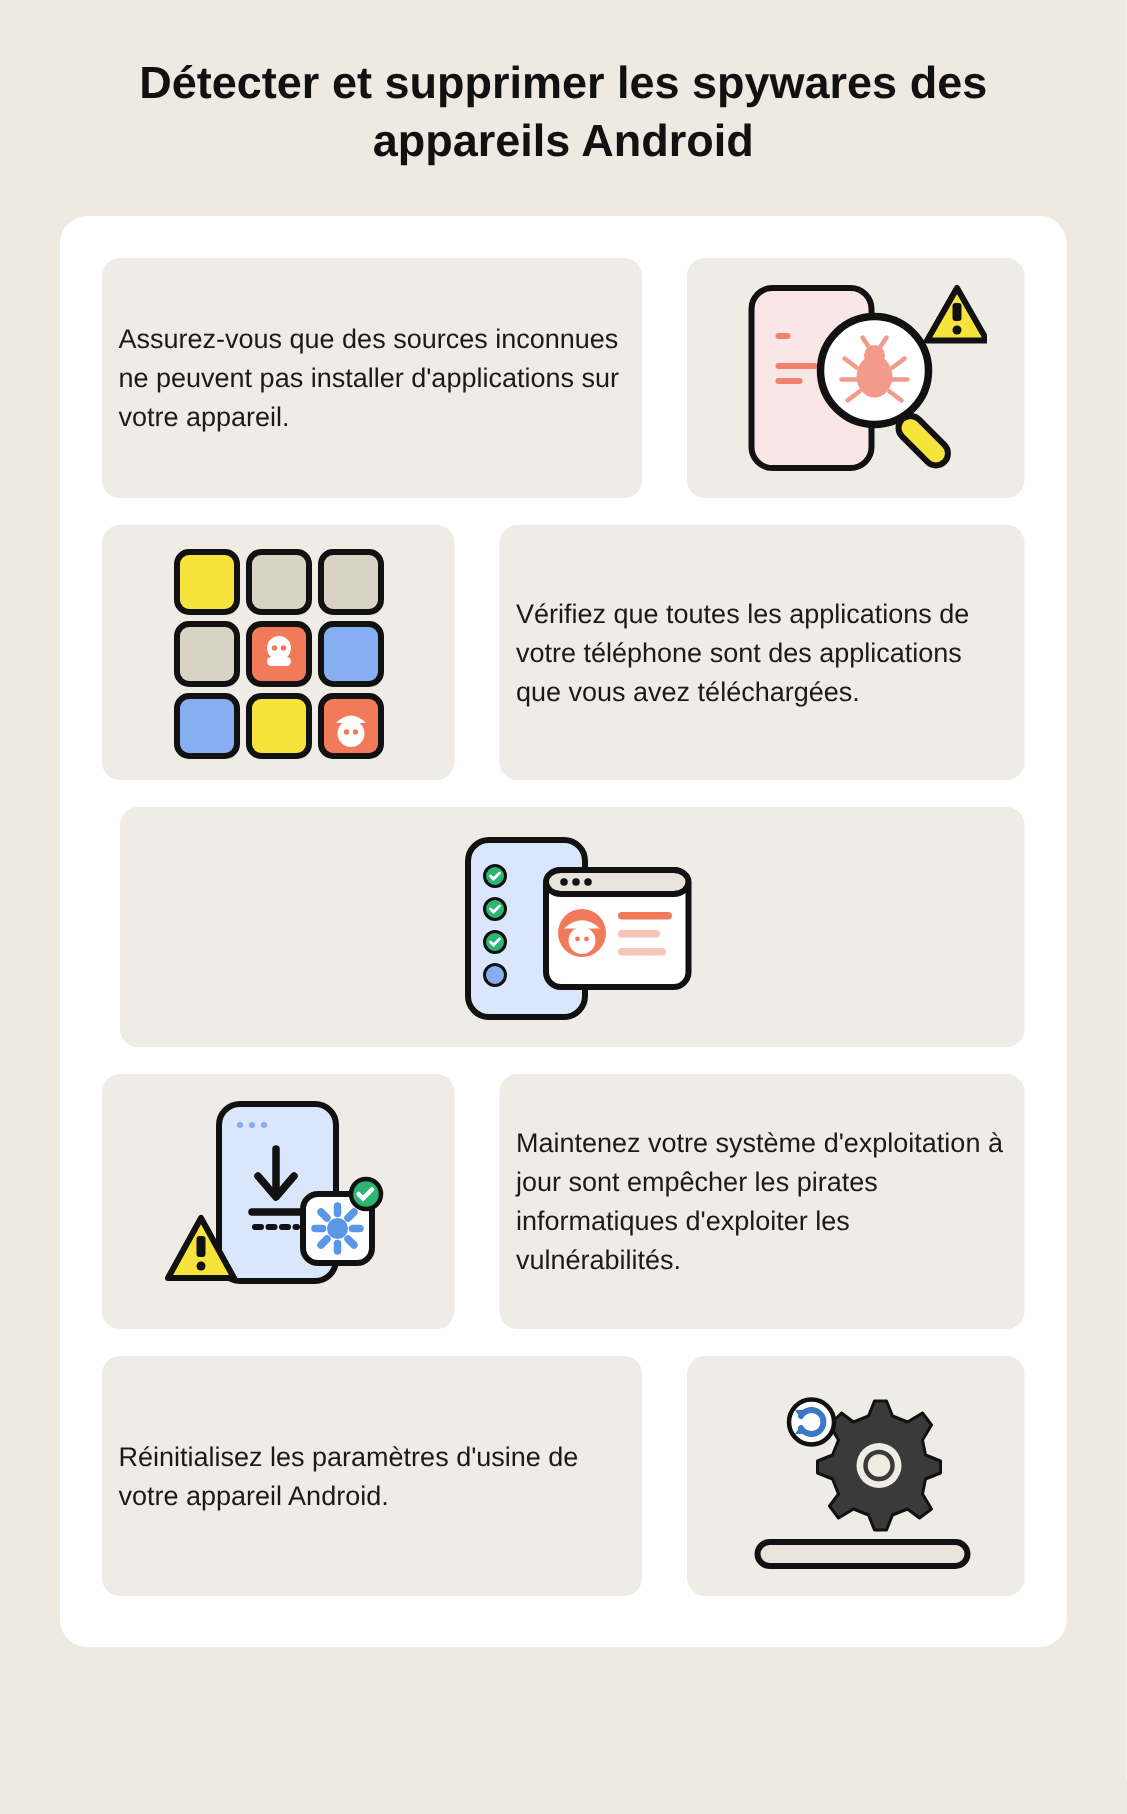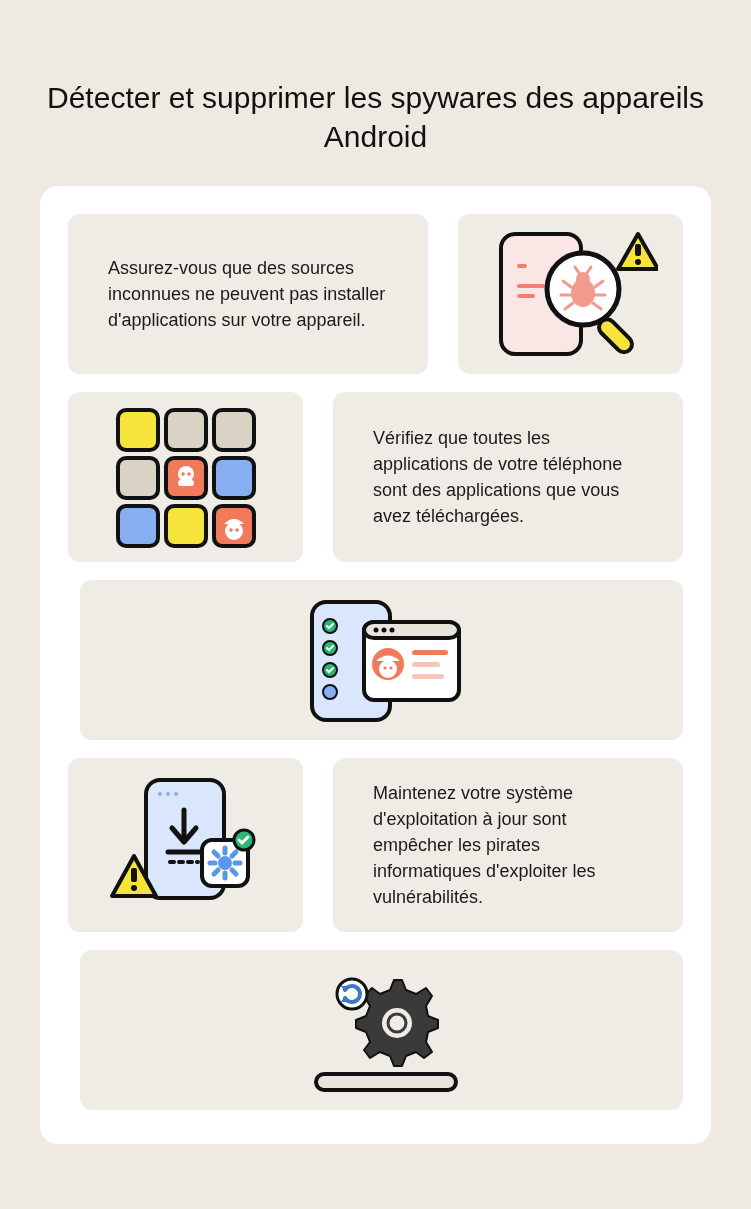--- a/index.html
+++ b/index.html
@@ -5,47 +5,46 @@
   * { box-sizing: border-box; margin: 0; padding: 0; }
   body {
     background: #eeeae2;
     font-family: -apple-system, BlinkMacSystemFont, "Segoe UI", Helvetica, Arial, sans-serif;
     width: 751px;
     min-height: 1209px;
     padding: 36px 40px 50px;
   }
   h1.title {
     font-size: 30px;
-    font-weight: 400;
+    font-weight: 700;
     line-height: 1.3;
     text-align: center;
     color: #111;
     margin-bottom: 30px;
-    margin-top: 42px;
   }
   .card {
     background: #fff;
     border-radius: 18px;
     padding: 28px 28px 34px;
   }
   .row {
     display: flex;
     gap: 18px;
     margin-bottom: 18px;
   }
   .row:last-child { margin-bottom: 0; }
   .box {
     background: #efece5;
     border-radius: 12px;
     display: flex;
     align-items: center;
     justify-content: center;
   }
   .text-box {
-    padding: 22px 40px;
+    padding: 22px 11px;
     font-size: 18px;
     line-height: 1.45;
     color: #1a1a1a;
     font-weight: 400;
   }
   .illus { padding: 10px; }
   .w-large { flex: 0 0 360px; }
   .w-small { flex: 0 0 235px; }
   .w-rest  { flex: 1 1 auto; margin-left: 12px; }
   svg { display:block; }
@@ -174,20 +173,21 @@
         <path d="M141 70 l3 3 l6 -6" stroke="#fff" stroke-width="3" fill="none" stroke-linecap="round"></path>
         <polygon points="36,86 58,126 14,126" fill="#f6e33c" stroke="#111" stroke-width="4" stroke-linejoin="round"></polygon>
         <rect x="33" y="98" width="6" height="14" rx="2" fill="#111"></rect>
         <circle cx="36" cy="118" r="3" fill="#111"></circle>
       </svg>
     </div>
     <div class="box text-box w-rest">Maintenez votre système d'exploitation à jour sont empêcher les pirates informatiques d'exploiter les vulnérabilités.</div>
   </div>
 
   <div class="row">
+    <div class="box text-box w-large">Réinitialisez les paramètres d'usine de votre appareil Android.</div>
     <div class="box illus w-rest">
       <svg width="175" height="140" viewBox="0 0 175 140">
         <g transform="translate(100,60)">
           <path fill="#3a3a3a" stroke="#111" stroke-width="2" stroke-linejoin="round" d="M0,-40 L8,-40 L12,-30 L22,-26 L32,-32 L38,-24 L32,-14 L34,-4 L44,0 L44,8 L34,12 L32,22 L38,32 L30,38 L22,32 L12,36 L8,46 L0,46 L-4,36 L-14,32 L-24,38 L-30,30 L-24,22 L-28,12 L-38,8 L-38,0 L-28,-4 L-24,-14 L-30,-24 L-22,-32 L-14,-26 L-4,-30 Z"></path>
           <circle cx="3" cy="3" r="15" fill="#efece5"></circle>
           <circle cx="3" cy="3" r="9" fill="none" stroke="#3a3a3a" stroke-width="3"></circle>
         </g>
         <g transform="translate(58,34)">
           <circle r="15" fill="#fff" stroke="#111" stroke-width="3"></circle>
           <path d="M -7 -4 A 8 8 0 1 1 -7 4" fill="none" stroke="#3a78c8" stroke-width="4" stroke-linecap="round"></path>

